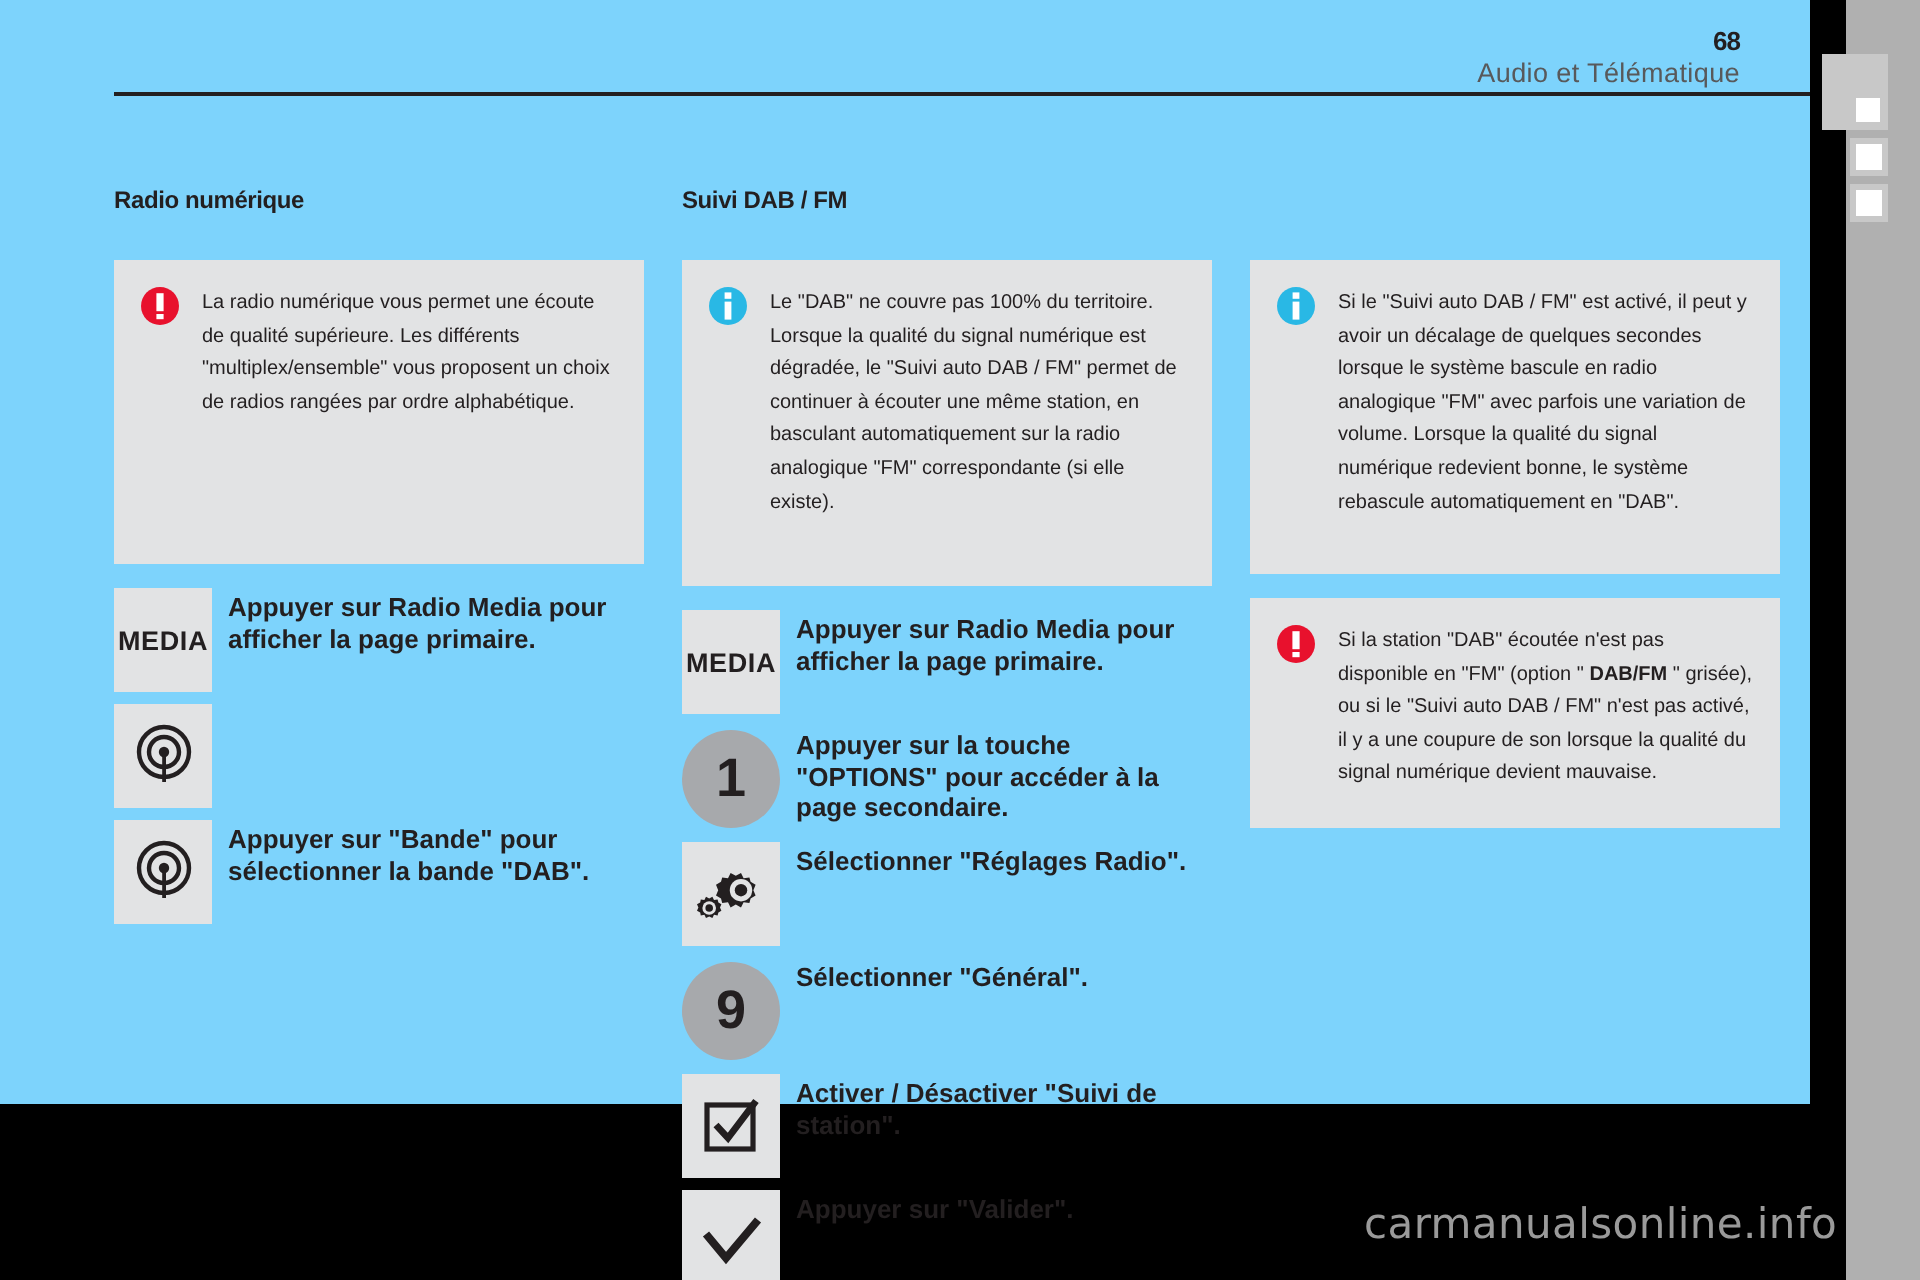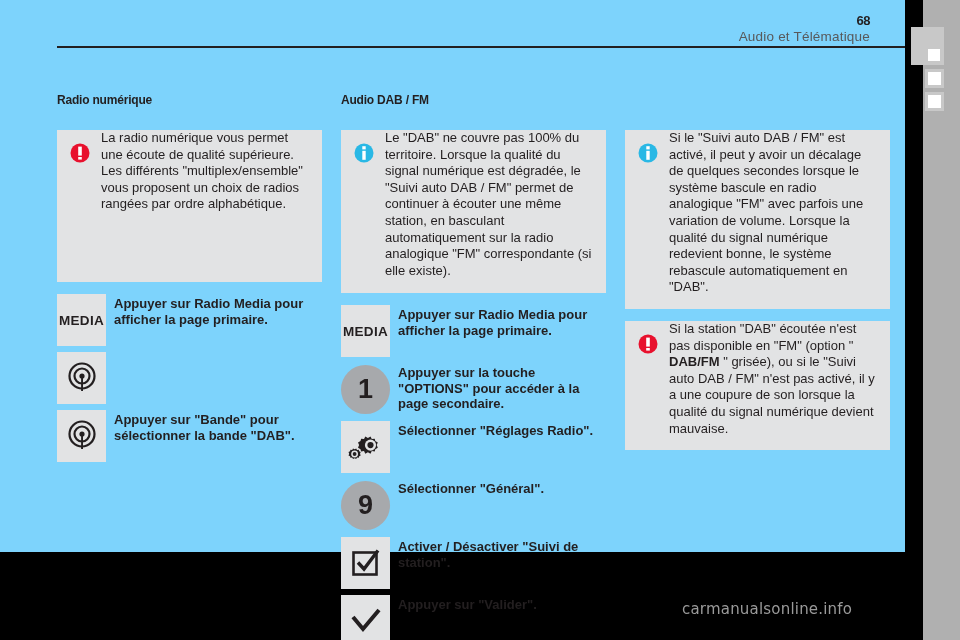--- a/index.html
+++ b/index.html
@@ -101,23 +101,23 @@
     letter-spacing: -0.2px;
     margin: 0 0 20px 0;
     line-height: 20px;
   }
   .sec-title.spacer { visibility: hidden; }
 
   
   .note {
     position: relative;
     background: #e2e3e4;
-    padding: 0 12px 13px 44px;
+    padding: 14px 12px 13px 44px;
     box-sizing: border-box;
-    font-size: 13px;
+    font-size: 10px;
     line-height: 16.6px;
     color: #231f20;
   }
   .note.tall-1 { min-height: 152px; }
   .note.tall-2 { min-height: 163px; }
   .note.tall-3 { min-height: 157px; }
   .note.tall-4 { min-height: 115px; }
   .note p { margin: 0; }
   .note b { font-weight: bold; }
 
@@ -170,21 +170,21 @@
     font-size: 13px;
     font-weight: bold;
     line-height: 15.5px;
     color: #231f20;
   }
 
   
   .watermark {
     position: absolute;
     left: 682px; top: 600px;
-    font-size: 15px;
+    font-size: 21px;
     color: #9a9a9a;
     letter-spacing: 0.2px;
     font-family: "DejaVu Sans", sans-serif;
   }
 </style>
 </head>
 <body>
 
 <div class="page">
 
@@ -237,21 +237,21 @@
             <rect x="16.1" y="15" width="1.9" height="15" fill="#231f20"></rect>
           </svg>
         </div>
         <div class="step-txt">Appuyer sur "Bande" pour sélectionner la bande "DAB".</div>
       </div>
 
     </div>
   </div>
 
   <div class="col col-2">
-    <h2 class="sec-title">Audio DAB / FM</h2>
+    <h2 class="sec-title">Suivi DAB / FM</h2>
 
     <div class="note tall-2">
       <span class="ico-wrap ico-info">
         <svg width="20" height="20" viewBox="0 0 20 20">
           <circle cx="10" cy="10" r="9.5" fill="#29b8e5"></circle>
           <rect x="8.3" y="3.2" width="3.4" height="3.2" fill="#ffffff"></rect>
           <rect x="8.3" y="7.8" width="3.4" height="9" fill="#ffffff"></rect>
         </svg>
       </span>
       <p>Le "DAB" ne couvre pas 100% du territoire. Lorsque la qualité du signal numérique est dégradée, le "Suivi auto DAB / FM" permet de continuer à écouter une même station, en basculant automatiquement sur la radio analogique "FM" correspondante (si elle existe).</p>

